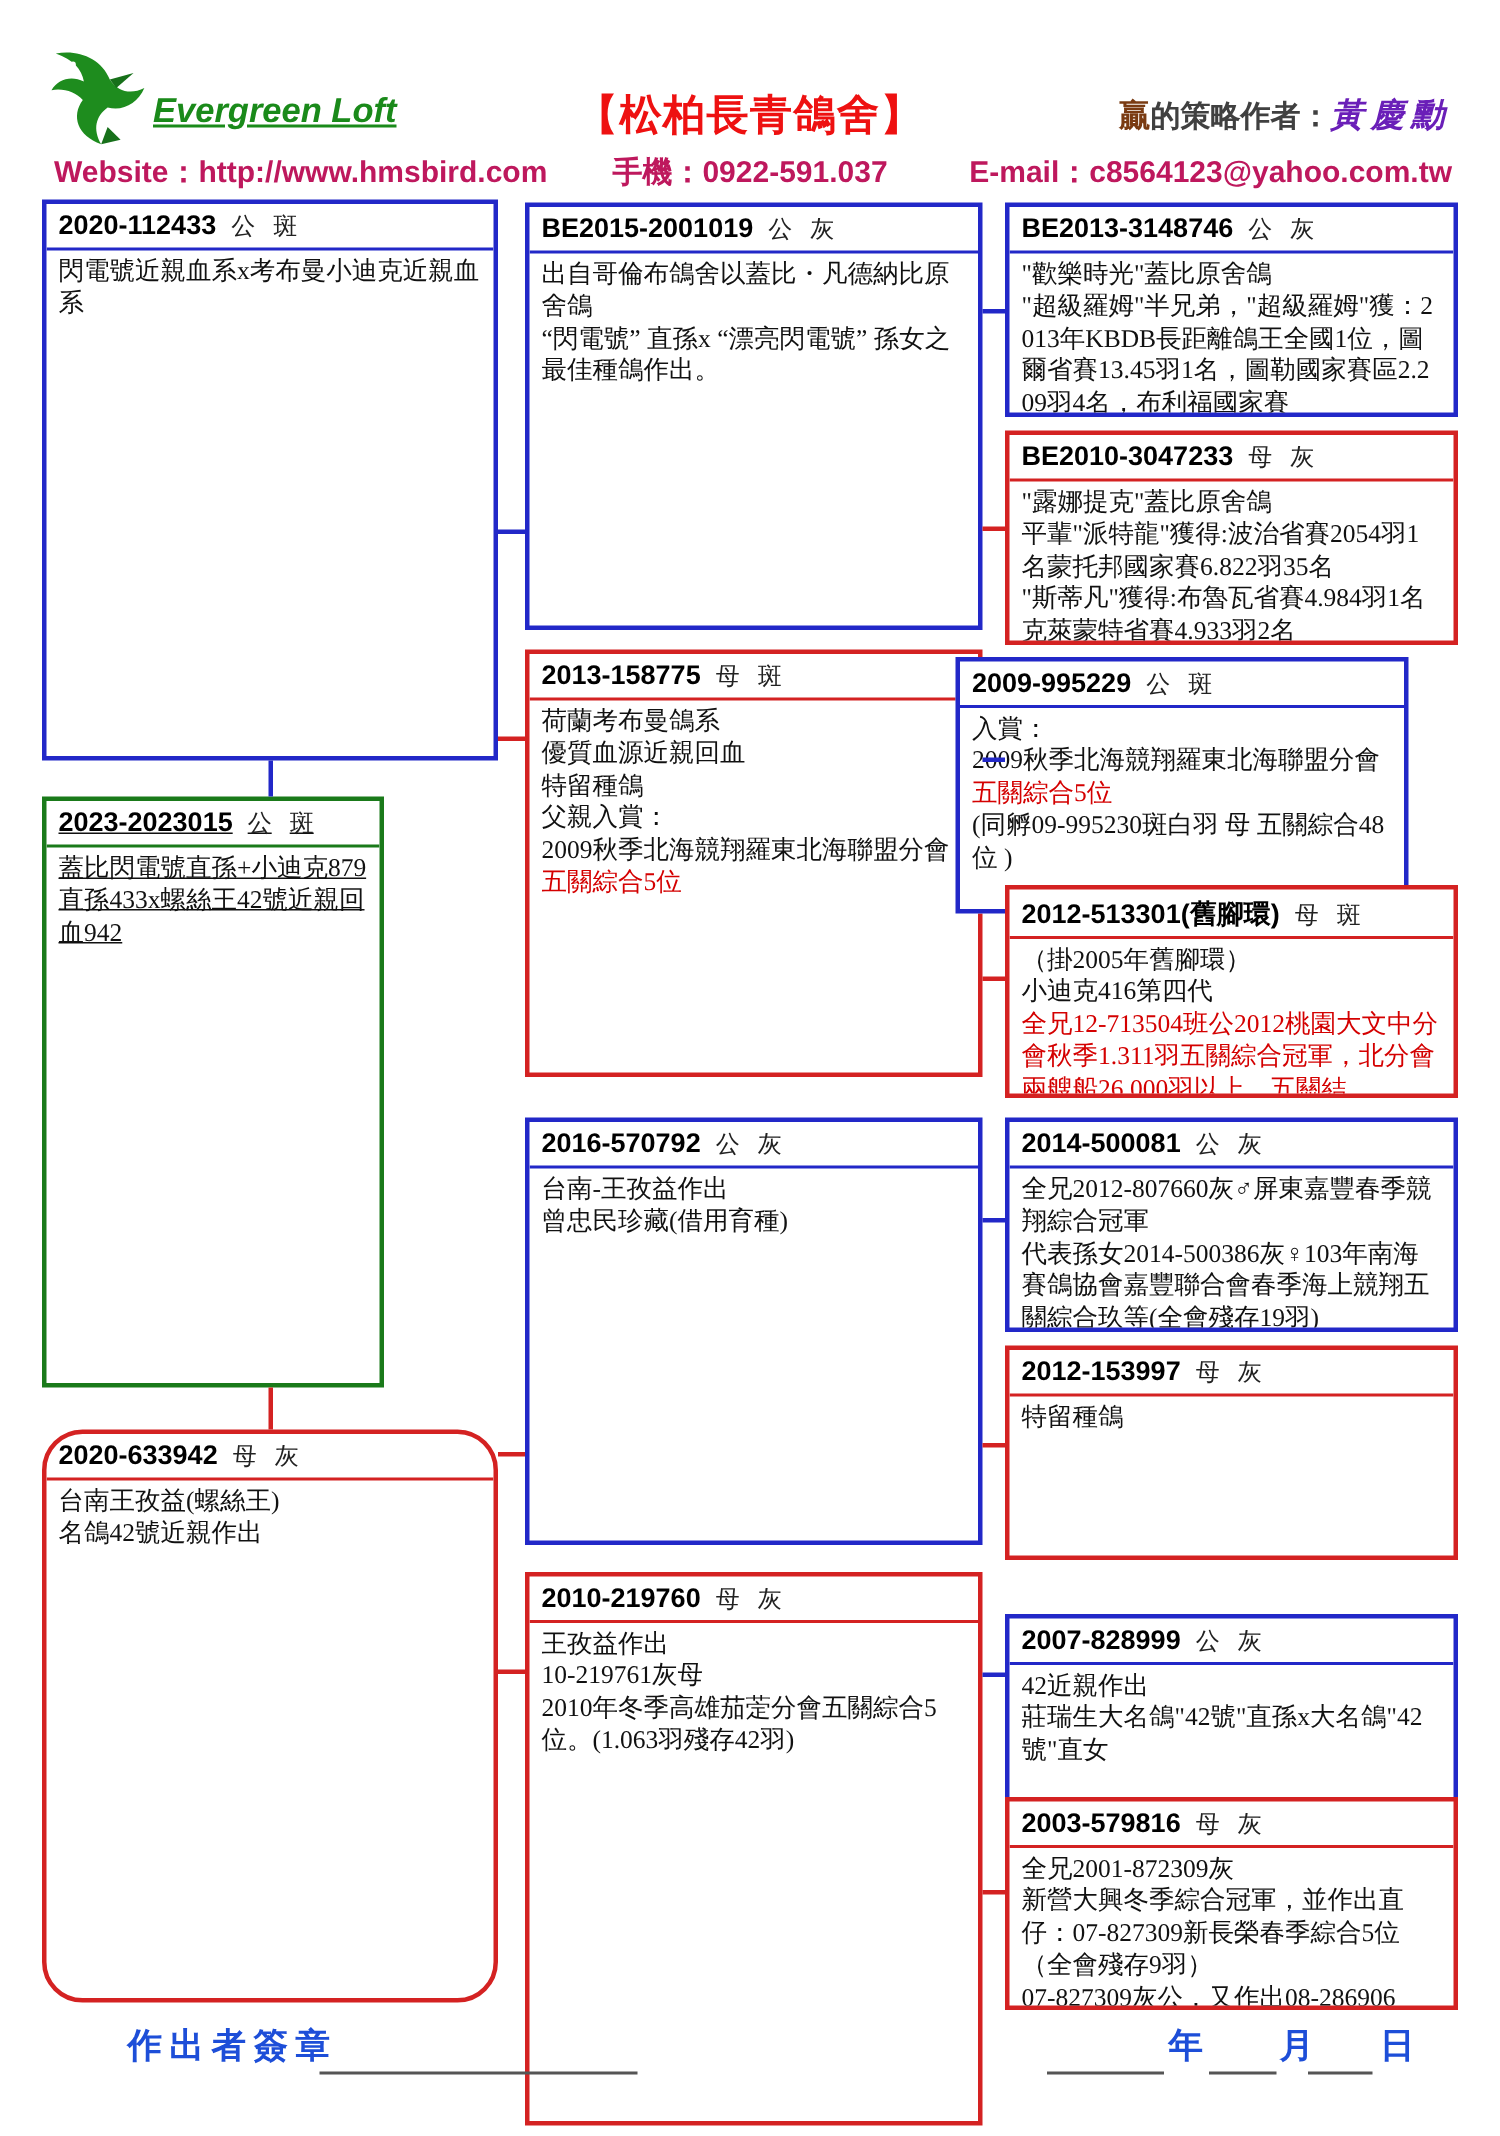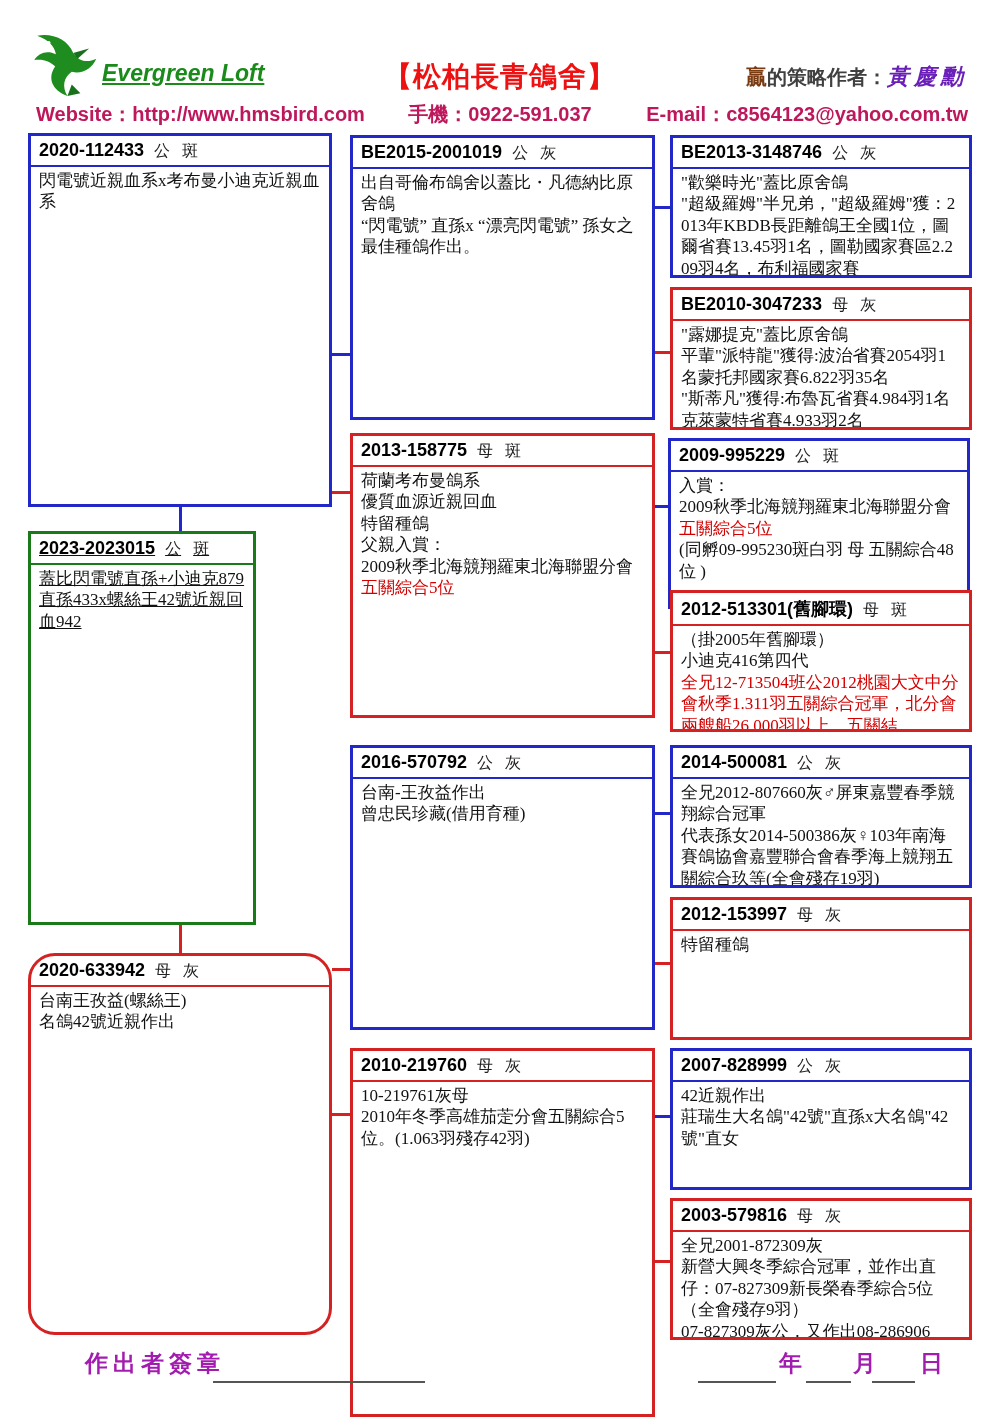--- a/index.html
+++ b/index.html
@@ -30,21 +30,21 @@
   .box-body{padding:3px 8px 4px 8px;font-size:17px;line-height:1.26;word-break:break-all;}
   .bline{margin:0;}
   .red-text{color:#d40000;}
   
   .conn{position:absolute;}
   .conn.h{height:3px;}
   .conn.v{width:3px;}
   .conn.cblue{background:#2228c8;}
   .conn.cred{background:#d42222;}
   
-  .foot-label{position:absolute;font-size:23px;font-weight:bold;letter-spacing:5px;color:#a21caf;}
+  .foot-label{position:absolute;font-size:23px;font-weight:bold;letter-spacing:5px;color:#1d4ed8;}
   .sig-line{position:absolute;height:0;border-top:2px solid #555;}
 </style>
 </head>
 <body>
 
 <div class="page">
 
   <div class="hdr-abs" style="left:30px;top:26px;width:72px;height:74px;">
     <svg width="72" height="74" viewBox="0 0 100 100">
       <path d="M60 36 C52 16 30 8 10 12 C26 18 34 26 36 38 C24 32 12 36 6 46 C18 44 28 48 35 55 C24 70 30 88 52 96 C44 82 47 70 58 62 C72 66 86 58 92 44 C80 50 68 48 60 36 Z" fill="#1e8c1e"></path>
@@ -111,20 +111,21 @@
       <div class="trule"></div>
       <div class="box-body">
         <div class="bline"><span>台南-王孜益作出</span></div>
         <div class="bline"><span>曾忠民珍藏(借用育種)</span></div>
       </div>
     </div>
   <div class="pbox female" style="left:350px;top:1048px;width:305px;height:369px;">
       <div class="box-title"><span class="ring">2010-219760</span><span class="sex">母</span><span class="feather">灰</span></div>
       <div class="trule"></div>
       <div class="box-body">
+        <div class="bline"><span>王孜益作出</span></div>
         <div class="bline"><span>10-219761灰母</span></div>
         <div class="bline"><span>2010年冬季高雄茄萣分會五關綜合5位。(1.063羽殘存42羽)</span></div>
       </div>
     </div>
 
   <div class="pbox male" style="left:670px;top:135px;width:302px;height:143px;">
       <div class="box-title"><span class="ring">BE2013-3148746</span><span class="sex">公</span><span class="feather">灰</span></div>
       <div class="trule"></div>
       <div class="box-body">
         <div class="bline"><span>"歡樂時光"蓋比原舍鴿</span></div>
@@ -133,21 +134,21 @@
     </div>
   <div class="pbox female" style="left:670px;top:287px;width:302px;height:143px;">
       <div class="box-title"><span class="ring">BE2010-3047233</span><span class="sex">母</span><span class="feather">灰</span></div>
       <div class="trule"></div>
       <div class="box-body">
         <div class="bline"><span>"露娜提克"蓋比原舍鴿</span></div>
         <div class="bline"><span>平輩"派特龍"獲得:波治省賽2054羽1名蒙托邦國家賽6.822羽35名</span></div>
         <div class="bline"><span>"斯蒂凡"獲得:布魯瓦省賽4.984羽1名克萊蒙特省賽4.933羽2名</span></div>
       </div>
     </div>
-  <div class="pbox male" style="left:668px;top:438px;width:302px;height:171px;">
+  <div class="pbox male" style="left:637px;top:438px;width:302px;height:171px;">
       <div class="box-title"><span class="ring">2009-995229</span><span class="sex">公</span><span class="feather">斑</span></div>
       <div class="trule"></div>
       <div class="box-body">
         <div class="bline"><span>入賞：</span></div>
         <div class="bline"><span>2009秋季北海競翔羅東北海聯盟分會</span><span class="red-text">五關綜合5位</span></div>
         <div class="bline"><span>(同孵09-995230斑白羽 母 五關綜合48位 )</span></div>
       </div>
     </div>
   <div class="pbox female" style="left:670px;top:590px;width:302px;height:142px;">
       <div class="box-title"><span class="ring">2012-513301(舊腳環)</span><span class="sex">母</span><span class="feather">斑</span></div>
@@ -166,21 +167,21 @@
         <div class="bline"><span>代表孫女2014-500386灰♀103年南海賽鴿協會嘉豐聯合會春季海上競翔五關綜合玖等(全會殘存19羽)</span></div>
       </div>
     </div>
   <div class="pbox female" style="left:670px;top:897px;width:302px;height:143px;">
       <div class="box-title"><span class="ring">2012-153997</span><span class="sex">母</span><span class="feather">灰</span></div>
       <div class="trule"></div>
       <div class="box-body">
         <div class="bline"><span>特留種鴿</span></div>
       </div>
     </div>
-  <div class="pbox male" style="left:670px;top:1048px;width:302px;height:142px;">
+  <div class="pbox male" style="left:670px;top:1076px;width:302px;height:142px;">
       <div class="box-title"><span class="ring">2007-828999</span><span class="sex">公</span><span class="feather">灰</span></div>
       <div class="trule"></div>
       <div class="box-body">
         <div class="bline"><span>42近親作出</span></div>
         <div class="bline"><span>莊瑞生大名鴿"42號"直孫x大名鴿"42號"直女</span></div>
       </div>
     </div>
   <div class="pbox female" style="left:670px;top:1198px;width:302px;height:142px;">
       <div class="box-title"><span class="ring">2003-579816</span><span class="sex">母</span><span class="feather">灰</span></div>
       <div class="trule"></div>

